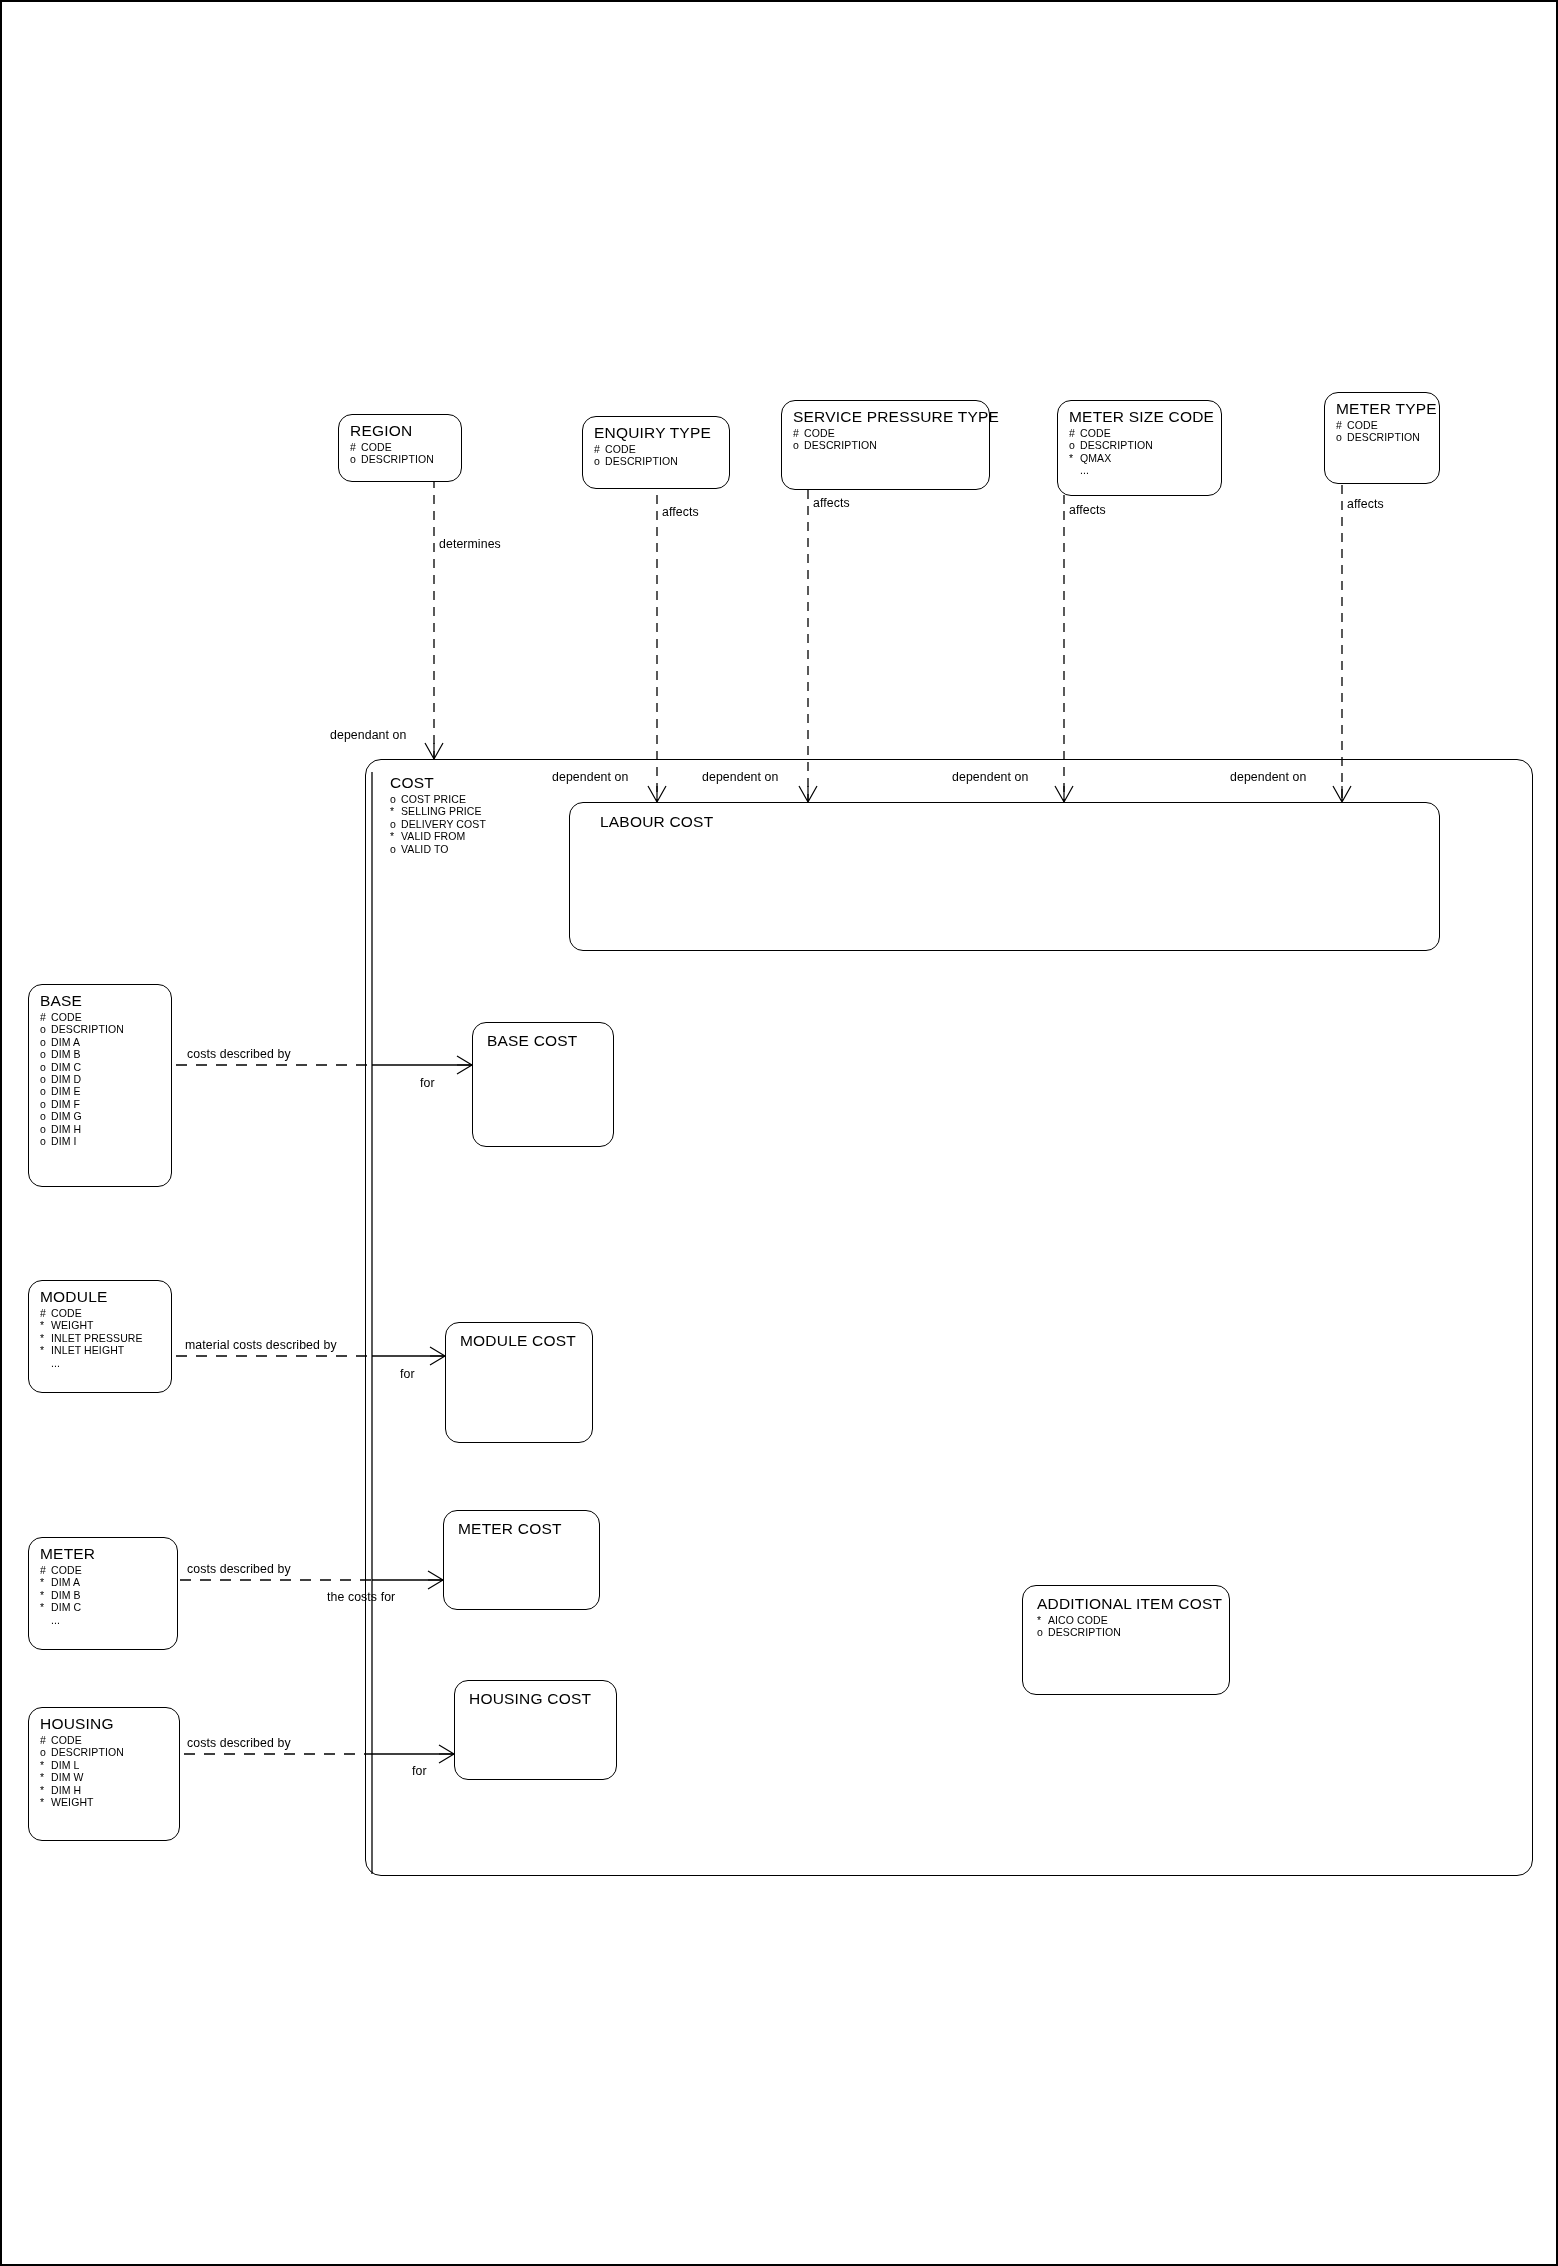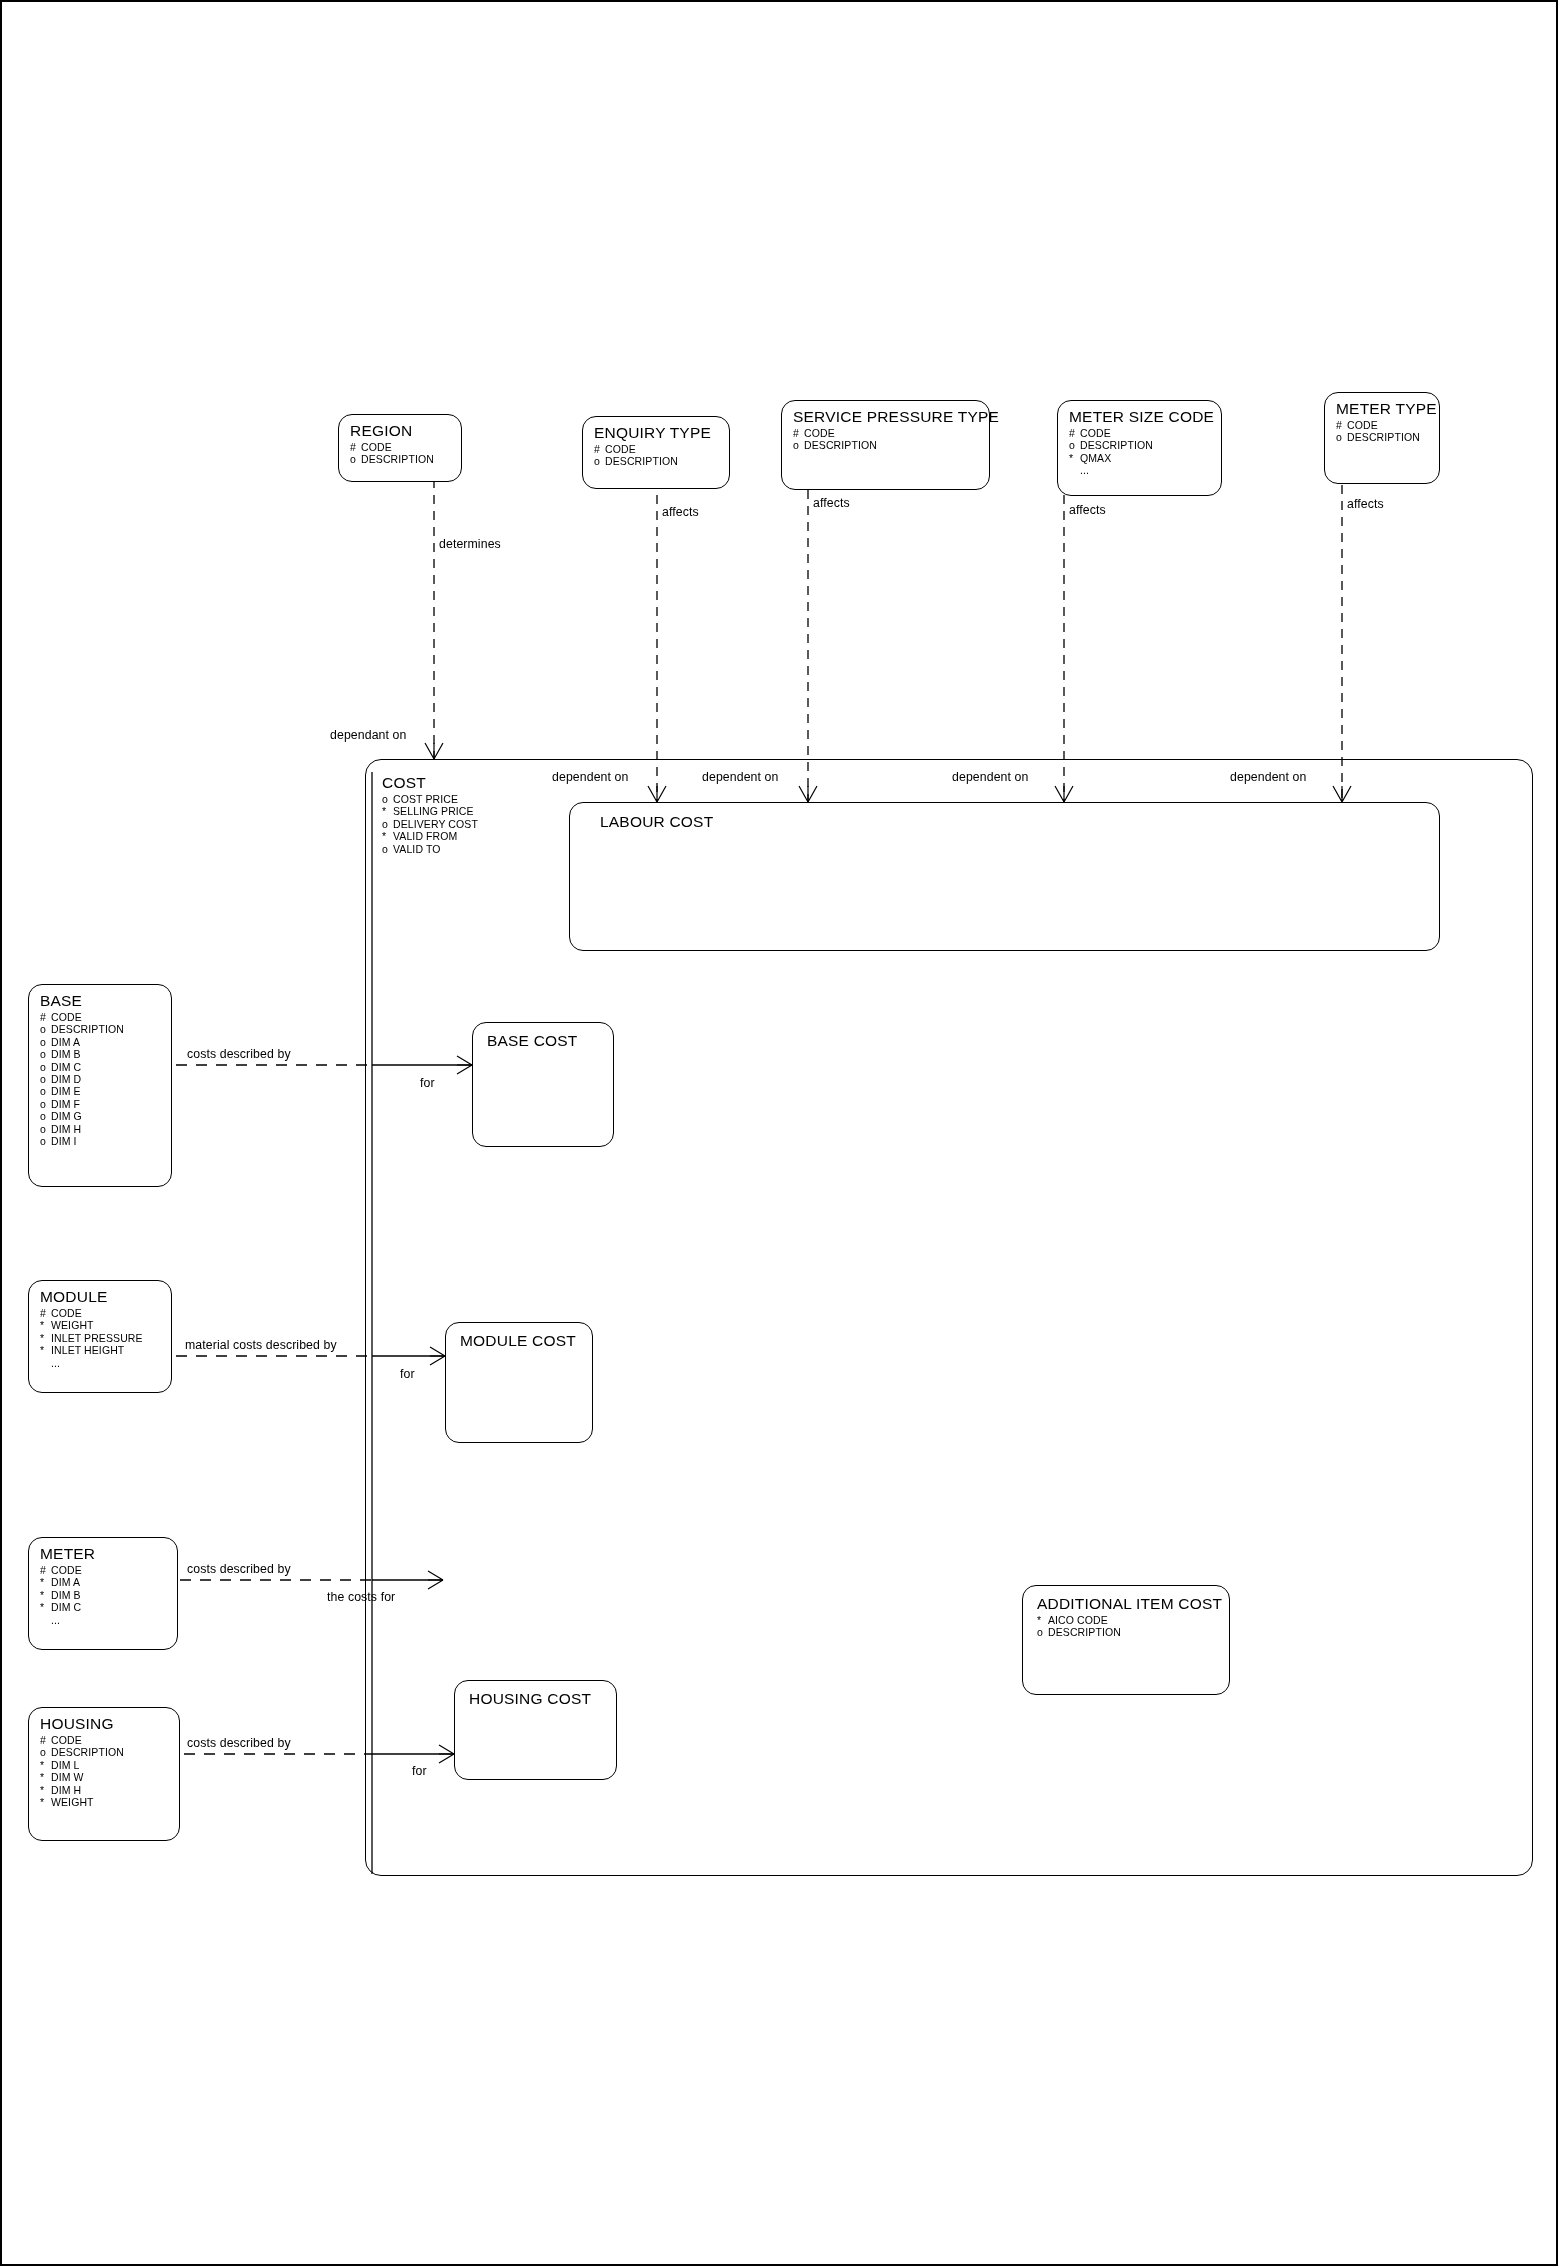--- a/index.html
+++ b/index.html
@@ -159,21 +159,21 @@
   <div class="rel-label" style="left:1345px; top:496px;">affects</div>
 
   <div class="rel-label" style="left:328px; top:727px;">dependant on</div>
   <div class="rel-label" style="left:550px; top:769px;">dependent on</div>
   <div class="rel-label" style="left:700px; top:769px;">dependent on</div>
   <div class="rel-label" style="left:950px; top:769px;">dependent on</div>
   <div class="rel-label" style="left:1228px; top:769px;">dependent on</div>
 
   <div class="outerbox" style="left:363px; top:757px; width:1168px; height:1117px;"></div>
 
-  <div class="entity" style="left:372px; top:765px; width:176px; height:92px; border:none; border-radius:0; background:transparent; padding:6px 0 0 8px;">
+  <div class="entity" style="left:372px; top:765px; width:176px; height:92px; border:none; border-radius:0; background:transparent; padding:6px 0 0 16px;">
     <div class="ename">COST</div>
     <div class="attrs">
       <div class="attr"><span class="mk">o</span><span>COST PRICE</span></div>
       <div class="attr"><span class="mk">*</span><span>SELLING PRICE</span></div>
       <div class="attr"><span class="mk">o</span><span>DELIVERY COST</span></div>
       <div class="attr"><span class="mk">*</span><span>VALID FROM</span></div>
       <div class="attr"><span class="mk">o</span><span>VALID TO</span></div>
     </div>
   </div>
 
@@ -233,20 +233,23 @@
   </div>
 
   <div class="entity" style="left:470px; top:1020px; width:142px; height:125px;">
     <div class="ename" style="margin-top:2px; margin-left:3px;">BASE COST</div>
   </div>
 
   <div class="entity" style="left:443px; top:1320px; width:148px; height:121px;">
     <div class="ename" style="margin-top:2px; margin-left:3px;">MODULE COST</div>
   </div>
 
+  <div class="entity" style="left:441px; top:1508px; width:157px; height:100px;">
+    <div class="ename" style="margin-top:2px; margin-left:3px;">METER COST</div>
+  </div>
 
   <div class="entity" style="left:452px; top:1678px; width:163px; height:100px;">
     <div class="ename" style="margin-top:2px; margin-left:3px;">HOUSING COST</div>
   </div>
 
   <div class="entity" style="left:1020px; top:1583px; width:208px; height:110px;">
     <div class="ename" style="margin-top:2px; margin-left:3px;">ADDITIONAL ITEM COST</div>
     <div class="attrs" style="margin-left:3px;">
       <div class="attr"><span class="mk">*</span><span>AICO CODE</span></div>
       <div class="attr"><span class="mk">o</span><span>DESCRIPTION</span></div>

